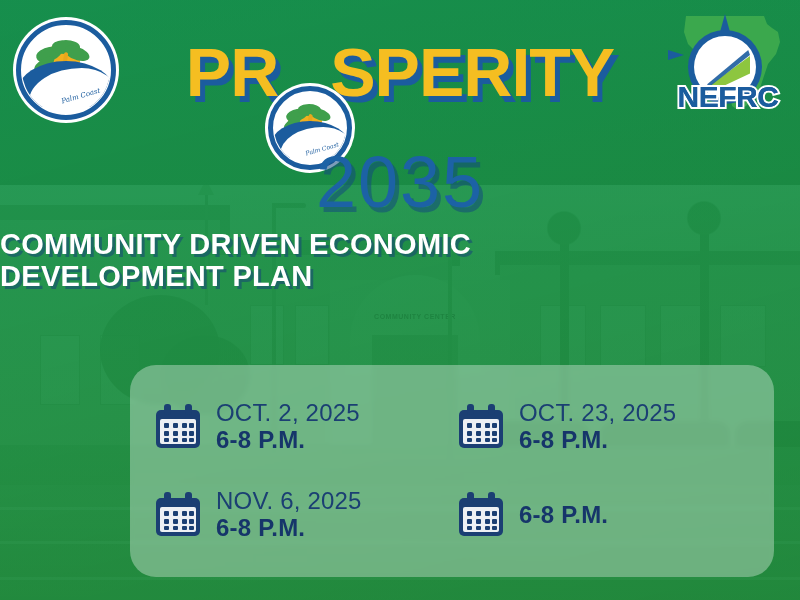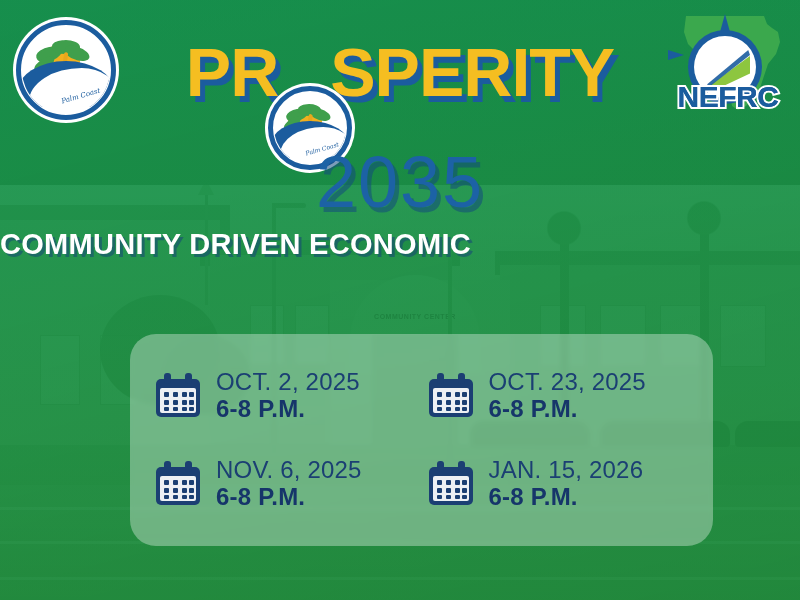--- a/index.html
+++ b/index.html
@@ -155,21 +155,21 @@
   
   #subtitle {
     position:absolute; left:0; top:228px; width:800px; text-align:left;
     font-size:29px; font-weight:bold; letter-spacing:.3px; line-height:1.12;
     color:#ffffff;
     text-shadow:3px 3px 0 rgba(22,70,120,.55);
   }
 
   
   #panel {
-    position:absolute; left:130px; top:334px; width:583px; height:212px;
+    position:absolute; left:130px; top:365px; width:644px; height:212px;
     background:rgba(255,255,255,.34);
     border-radius:26px;
     backdrop-filter:blur(2px);
   }
   .dates-grid {
     position:absolute; inset:0;
     display:grid; grid-template-columns:1fr 1fr; grid-template-rows:1fr 1fr;
     padding:18px 16px 18px 22px;
   }
   .date-item { display:flex; align-items:center; gap:12px; }
@@ -294,20 +294,21 @@
         <div class="seal-wave"></div>
         <div class="seal-wave2"></div>
         <div class="seal-script">Palm Coast</div>
       </div>
     </div>
     <div class="y2035">2035</div>
   </div>
 
   <div id="subtitle">
     <div>COMMUNITY DRIVEN ECONOMIC</div>
+    <div>DEVELOPMENT PLAN</div>
   </div>
 
   <div id="panel">
     <div class="dates-grid">
 
       <div class="date-item">
         <svg class="cal-icon" viewBox="0 0 52 52">
           <rect x="4" y="9" width="44" height="38" rx="5" fill="#1b3f73"></rect>
           <rect x="8" y="18" width="36" height="25" rx="2" fill="#ffffff" opacity=".92"></rect>
           <rect x="12" y="3" width="7" height="11" rx="3" fill="#1b3f73"></rect>
@@ -402,21 +403,20 @@
             <rect x="21" y="30" width="5" height="5" rx="1"></rect>
             <rect x="30" y="30" width="5" height="5" rx="1"></rect>
             <rect x="37" y="30" width="5" height="5" rx="1"></rect>
             <rect x="12" y="37" width="5" height="4" rx="1"></rect>
             <rect x="21" y="37" width="5" height="4" rx="1"></rect>
             <rect x="30" y="37" width="5" height="4" rx="1"></rect>
             <rect x="37" y="37" width="5" height="4" rx="1"></rect>
           </g>
         </svg>
         <div class="date-text">
-          <div class="date-line">JAN. 15, 2026</div>
           <div class="time-line">6-8 P.M.</div>
         </div>
       </div>
 
     </div>
   </div>
 
 </div>
 
 </body></html>

